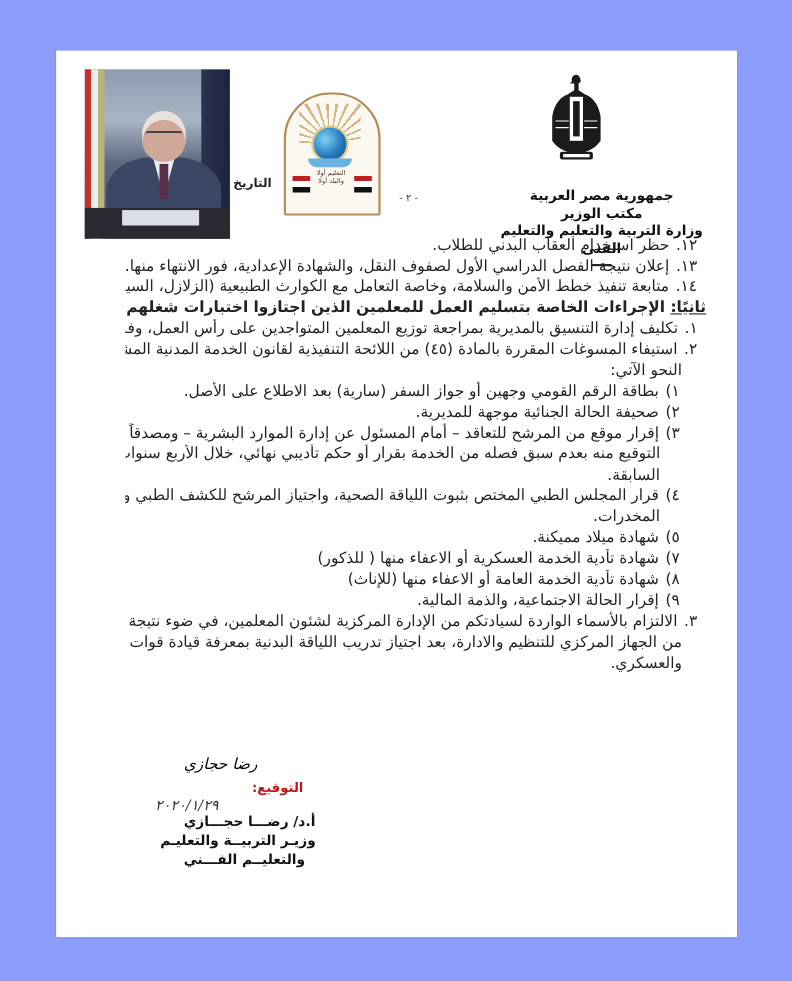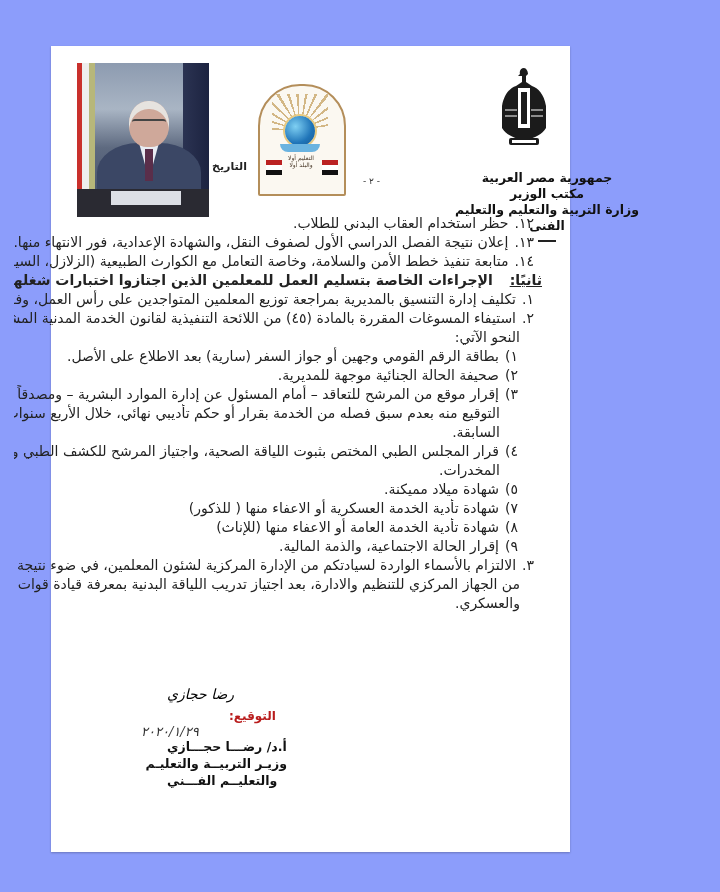--- a/index.html
+++ b/index.html
@@ -11,21 +11,21 @@
       height: 892px;
       background: #8c9dfb;
       position: relative;
       overflow: hidden;
       font-family: "DejaVu Sans", sans-serif;
     }
     .page {
       position: absolute;
       left: 51px;
       top: 46px;
-      width: 519px;
+      width: 619px;
       height: 806px;
       background: #ffffff;
       box-shadow: 0 1px 2px rgba(0,0,0,0.25);
     }
     .photo {
       position: absolute;
       left: 26px;
       top: 17px;
       width: 132px;
       height: 154px;
@@ -163,21 +163,20 @@
       overflow: hidden;
     }
     .body-text .num { margin-left: 6px; }
     .body-text .heading {
       font-weight: bold;
       text-decoration: none;
     }
     .body-text .heading .lead {
       text-decoration: underline;
       font-weight: bold;
-      margin-left: 12px;
     }
     .body-text .sub {
       padding-right: 16px;
     }
     .body-text .sub-cont {
       padding-right: 34px;
     }
     .body-text .cont {
       padding-right: 14px;
     }

